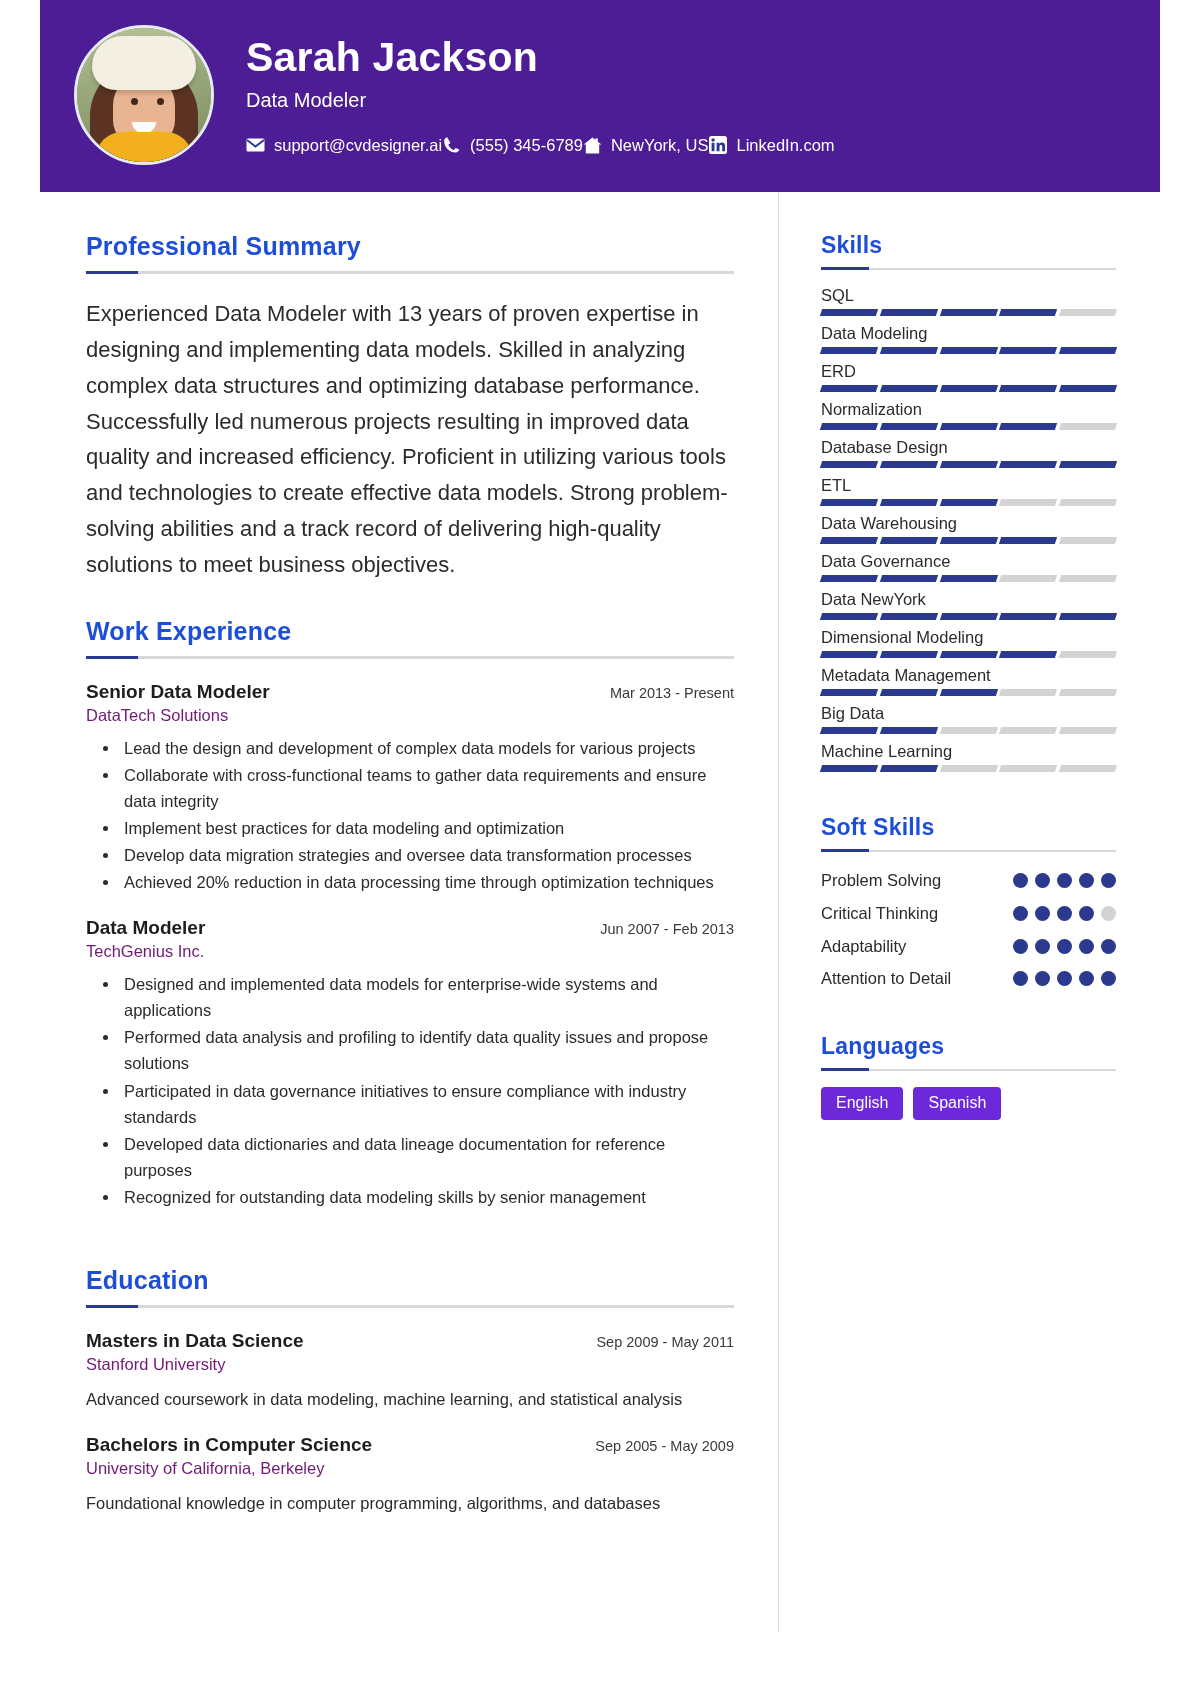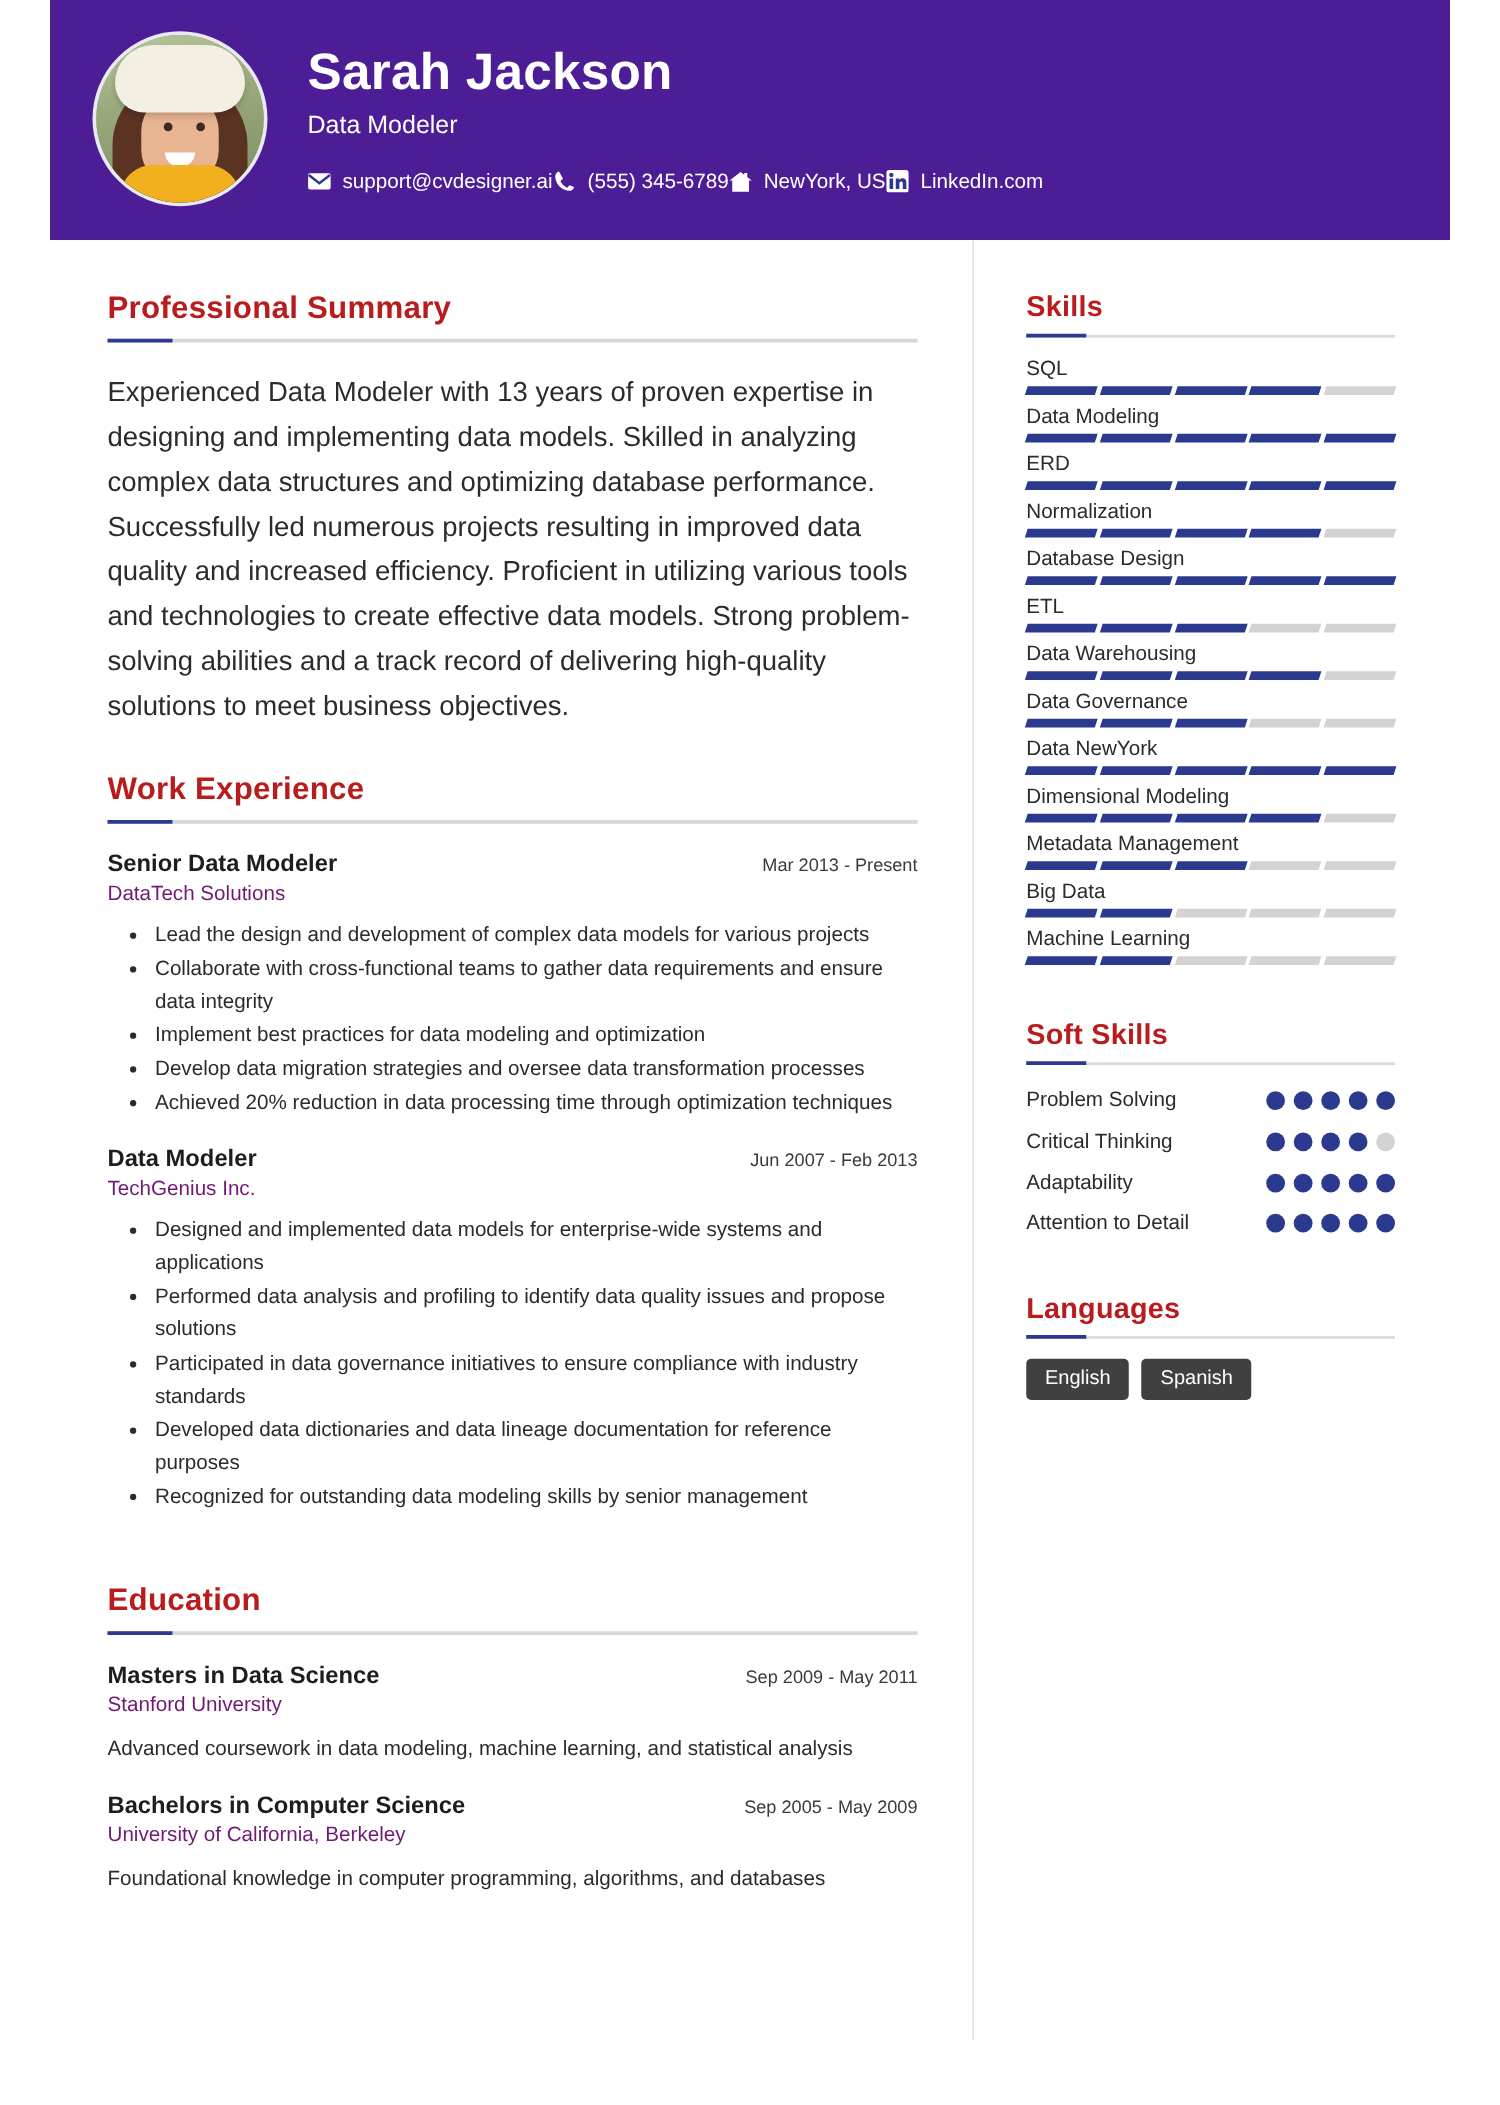--- a/index.html
+++ b/index.html
@@ -132,21 +132,21 @@
   .right {
     width: 382px;
     padding: 40px 44px 40px 42px;
     border-left: 1px solid #dcdcdc;
   }
 
   
   .sec-title {
     font-size: 25px;
     font-weight: bold;
-    color: #b91c1c;
+    color: #1d4ed8;
     letter-spacing: .2px;
   }
   .sec-rule {
     height: 3px;
     background: #d8d8d8;
     margin-top: 10px;
     margin-bottom: 22px;
     position: relative;
   }
   .sec-rule::before {
@@ -249,21 +249,21 @@
   .dot {
     width: 15px; height: 15px;
     border-radius: 50%;
     background: #d3d3d3;
   }
   .dot.on { background: #2b3a8f; }
 
   
   .langs { display: flex; flex-wrap: wrap; gap: 10px; }
   .lang-pill {
-    background: #404040;
+    background: #6d28d9;
     color: #ffffff;
     font-size: 16px;
     padding: 7px 15px 8px 15px;
     border-radius: 4px;
   }
 </style>
 </head>
 <body>
 
 <div class="page">

